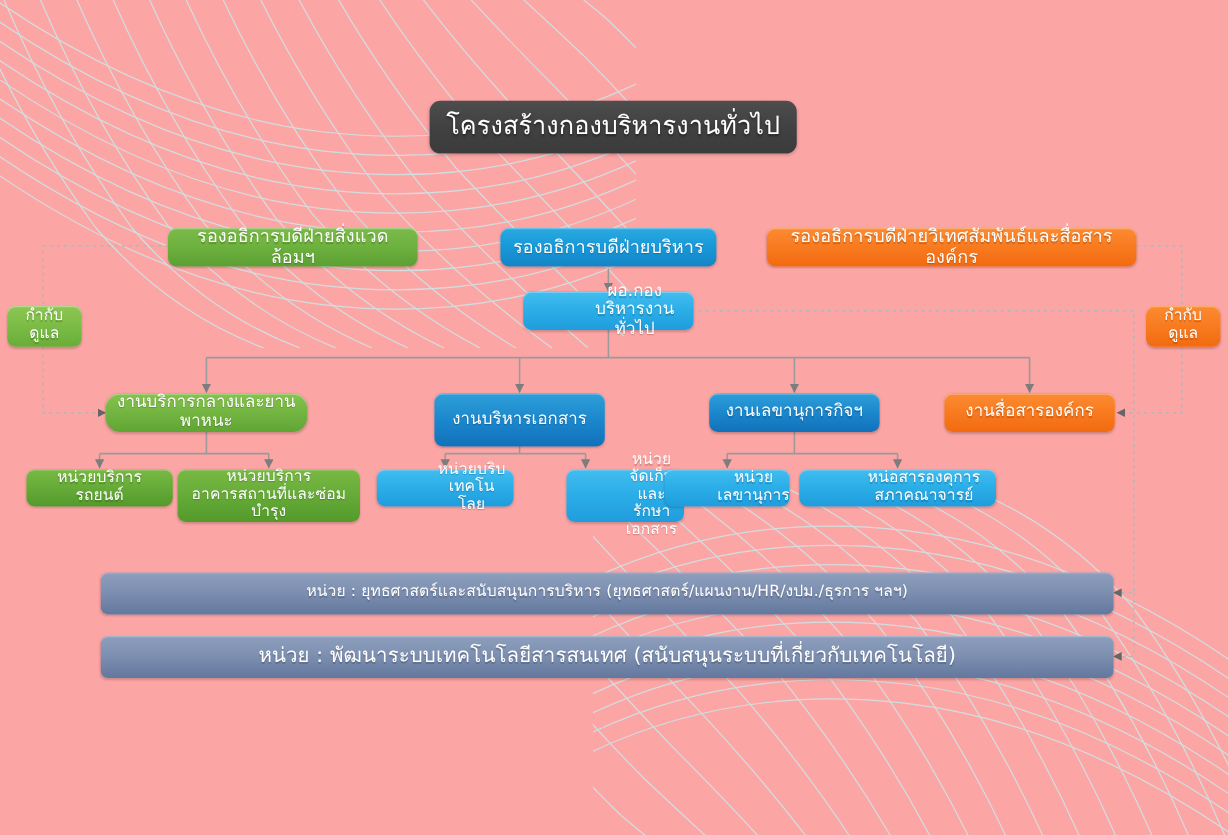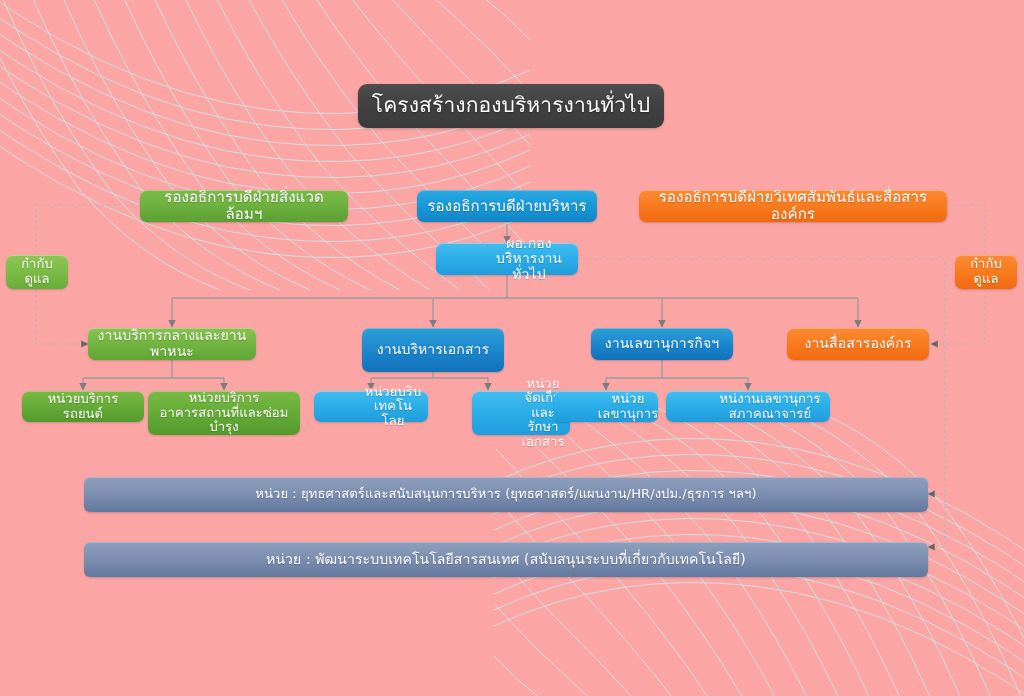--- a/index.html
+++ b/index.html
@@ -54,20 +54,21 @@
     background: linear-gradient(180deg,#7cba4a 0%,#6eb23f 45%,#5c9f33 100%);
     box-shadow: inset 0 1px 0 rgba(255,255,255,.33), 0 1px 2px rgba(0,0,0,.20);
   }
   .green-light {
     background: linear-gradient(180deg,#8dc653 0%,#7dbd47 45%,#68ad38 100%);
     box-shadow: inset 0 1px 0 rgba(255,255,255,.35), 0 1px 2px rgba(0,0,0,.18);
   }
   .green-mid {
     background: linear-gradient(180deg,#86c24f 0%,#74b541 48%,#5fa534 100%);
     box-shadow: inset 0 1px 0 rgba(255,255,255,.33), 0 1px 2px rgba(0,0,0,.18);
+    border-radius: 12px;
   }
   .green-dark {
     background: linear-gradient(180deg,#79b944 0%,#66ab38 50%,#539a2c 100%);
     box-shadow: inset 0 1px 0 rgba(255,255,255,.30), 0 1px 2px rgba(0,0,0,.18);
   }
   .blue {
     background: linear-gradient(180deg,#2ba9e0 0%,#189ada 45%,#1484c6 100%);
     box-shadow: inset 0 1px 0 rgba(255,255,255,.30), 0 1px 2px rgba(0,0,0,.20);
   }
   .blue-deep {
@@ -278,24 +279,24 @@
   <div class="node blue-sky" style="left:439px; top:391px; width:98px; height:44px; font-size:13px; flex-direction:column;margin-left:33px;">
     <span>หน่วยจัดเก็บ</span>
     <span>และรักษาเอกสาร</span>
   </div>
 
   <div class="node blue-sky" style="left:554px; top:391px; width:104px; height:31px; font-size:13px;">
     <span>หน่วยเลขานุการ</span>
   </div>
 
   <div class="node blue-sky" style="left:666px; top:391px; width:164px; height:31px; font-size:13px;">
-    <span>หน่งานเลขานุการสภาคณาจารย์</span>
+    <span>หน่อสารองคุการสภาคณาจารย์</span>
   </div>
 
   <div class="node slate" style="left:84px; top:477px; width:844px; height:35px; font-size:13px;">
     <span>หน่วย : ยุทธศาสตร์และสนับสนุนการบริหาร (ยุทธศาสตร์/แผนงาน/HR/งปม./ธุรการ ฯลฯ)</span>
   </div>
 
-  <div class="node slate" style="left:84px; top:542px; width:844px; height:35px; font-size:14px;">
+  <div class="node slate" style="left:84px; top:530px; width:844px; height:35px; font-size:17px;">
     <span>หน่วย : พัฒนาระบบเทคโนโลยีสารสนเทศ (สนับสนุนระบบที่เกี่ยวกับเทคโนโลยี)</span>
   </div>
 
 </div>
 
 </body></html>

